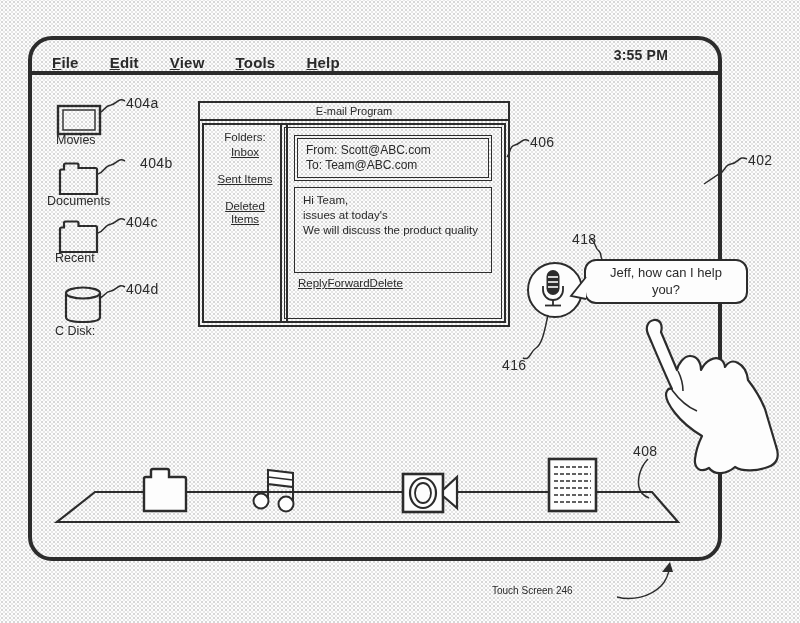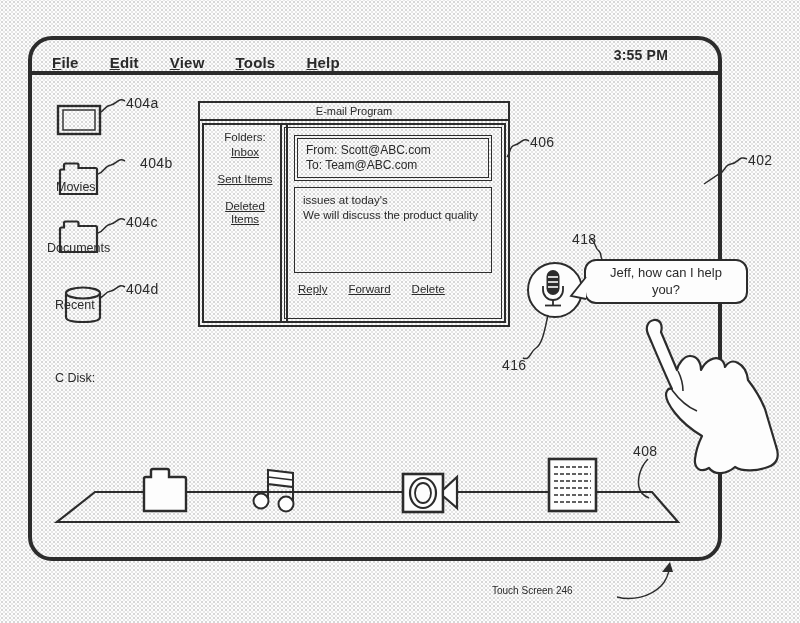--- a/index.html
+++ b/index.html
@@ -20,41 +20,41 @@
     position:absolute; left:0; top:0; right:0; height:31px;
     border-bottom:4px solid #2c2c2c;
     display:flex; align-items:flex-end; gap:31px; padding-left:20px;
     font-size:15px; font-weight:700; letter-spacing:.2px;
   }
   .menu-item{display:block; cursor:default;}
   .menu-item::first-letter{text-decoration:underline;}
   .clock{position:absolute; right:50px; top:7px; font-size:14px; font-weight:700;}
   
   .dicon{position:absolute; z-index:2;}
-  .dicon-label{position:absolute; z-index:2; font-size:12.5px;margin-top:47px;}
+  .dicon-label{position:absolute; z-index:2; font-size:12.5px;}
   .ref{position:absolute; z-index:8; font-size:14px; letter-spacing:.4px;}
   
   .ewin{position:absolute; left:198px; top:101px; width:308px; height:222px;
         border:2px solid #2c2c2c; z-index:3; font-size:11.5px;}
   .ewin-title{position:absolute; left:0; right:0; top:0; height:16px;
         border-bottom:2px solid #2c2c2c; text-align:center;
         font-size:11px; line-height:16px;}
   .folders{position:absolute; left:2px; top:20px; width:70px; bottom:2px;
         border:2px solid #2c2c2c; text-align:center; padding:0 6px;}
   .folders-heading{margin-top:6px;}
   .folder-link{display:inline-block; margin-top:14px; text-decoration:underline; line-height:13px;}
   .folder-link.first{margin-top:3px;}
   .msgpanel{position:absolute; left:80px; top:20px; right:2px; bottom:2px;
         border:2px solid #2c2c2c;}
   .msgpanel-inner{position:absolute; inset:2px; border:1.5px solid #2c2c2c;}
   .hdrbox{margin:7px 9px 6px 9px; border:1.5px solid #2c2c2c; padding:2px;}
   .hdrbox-inner{border:1.5px solid #2c2c2c; padding:4px 8px; font-size:12px; line-height:15px;}
   .bodybox{margin:0 9px; border:1.5px solid #2c2c2c; padding:5px 8px;
         height:74px; line-height:15px;}
-  .actions{display:flex; gap:21px; padding-left:13px; margin-top:10px;text-align:right;}
+  .actions{display:flex; padding-left:13px; margin-top:4px;text-align:right;}
   .action-link{text-decoration:underline;}
   
   .micbtn{position:absolute; left:527px; top:262px; width:52px; height:52px;
         border:2px solid #2c2c2c; border-radius:50%; z-index:4; background:#fdfdfd;}
   .bubble{position:absolute; left:584px; top:259px; width:160px; height:38px;
         border:2px solid #2c2c2c; border-radius:12px; z-index:4; background:#fdfdfd;
         text-align:center; font-size:13px; line-height:17px; padding-top:3px;}
   
   .touch-label{position:absolute; left:492px; top:585px; font-size:10px; z-index:8;}
   
@@ -122,20 +122,21 @@
     </div>
     <div class="msgpanel">
       <div class="msgpanel-inner">
         <div class="hdrbox">
           <div class="hdrbox-inner">
             <div>From: Scott@ABC.com</div>
             <div>To: Team@ABC.com</div>
           </div>
         </div>
         <div class="bodybox">
+          <div>Hi Team,</div>
           <div>issues at today's</div>
           <div>We will discuss the product quality</div>
         </div>
         <div class="actions">
           <span class="action-link">Reply</span>
           <span class="action-link">Forward</span>
           <span class="action-link">Delete</span>
         </div>
       </div>
     </div>

